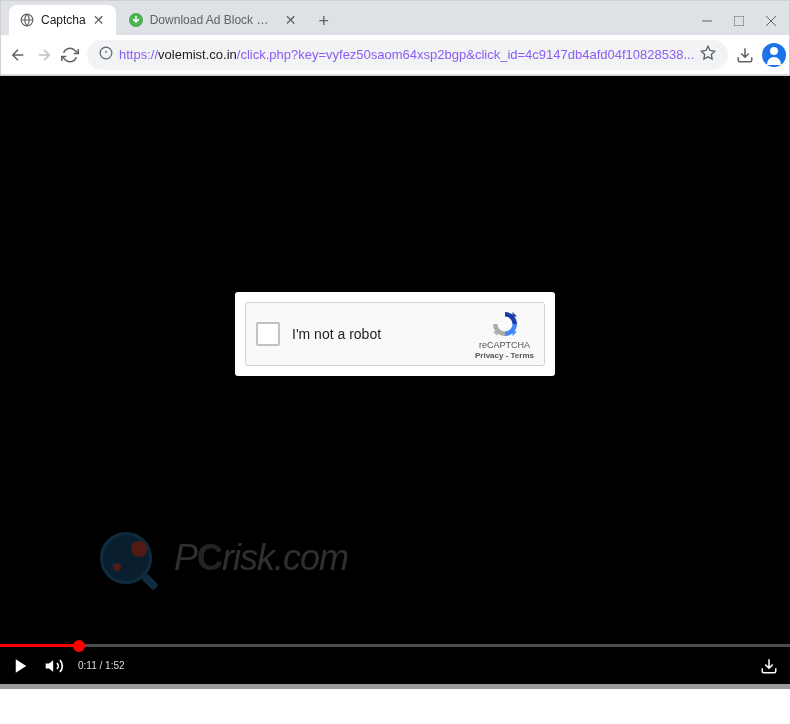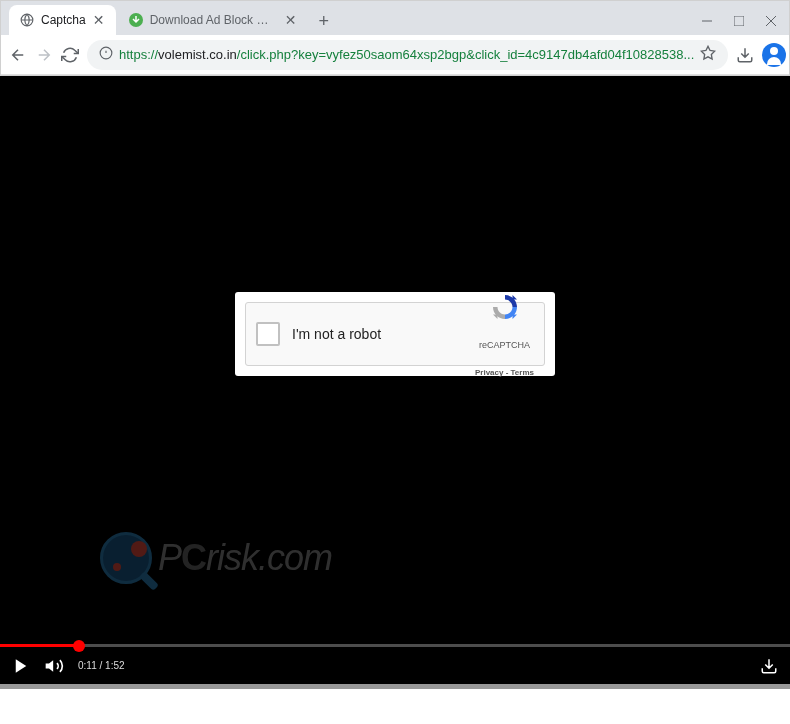--- a/index.html
+++ b/index.html
@@ -15,47 +15,47 @@
     .tab-title { white-space: nowrap; overflow: hidden; text-overflow: ellipsis; flex: 1; text-align: center; }
     .tab-close { width: 14px; height: 14px; display: flex; align-items: center; justify-content: center; cursor: pointer; font-size: 14px; color: #5f6368; }
     .new-tab { width: 28px; height: 28px; display: flex; align-items: center; justify-content: center; font-size: 18px; color: #5f6368; cursor: pointer; }
     .window-controls { margin-left: auto; display: flex; gap: 4px; padding-right: 4px; }
     .win-btn { width: 28px; height: 28px; display: flex; align-items: center; justify-content: center; color: #5f6368; cursor: pointer; }
     
     .toolbar { display: flex; align-items: center; height: 40px; background: #fff; padding: 0 8px; gap: 8px; border-bottom: 1px solid #e0e0e0; }
     .nav-btn { width: 28px; height: 28px; display: flex; align-items: center; justify-content: center; color: #5f6368; cursor: pointer; border-radius: 50%; }
     .address-bar { flex: 1; display: flex; align-items: center; height: 30px; background: #f1f3f4; border-radius: 15px; padding: 0 12px; gap: 6px; font-size: 13px; color: #5f6368; }
     .url-text { flex: 1; white-space: nowrap; overflow: hidden; color: #202124; }
-    .url-prefix { color: #15803d; }
+    .url-prefix { color: #8b5cf6; }
     .toolbar-icon { width: 28px; height: 28px; display: flex; align-items: center; justify-content: center; color: #5f6368; cursor: pointer; border-radius: 50%; }
     .account-icon { width: 24px; height: 24px; background: #1a73e8; border-radius: 50%; position: relative; }
     .account-icon::before { content: ''; position: absolute; width: 8px; height: 8px; background: #fff; border-radius: 50%; top: 4px; left: 8px; }
     .account-icon::after { content: ''; position: absolute; width: 14px; height: 8px; background: #fff; border-radius: 7px 7px 0 0; bottom: 2px; left: 5px; }
     
     
     .page-content { height: 608px; background: #000; position: relative; }
     
     
     .captcha-container { position: absolute; top: 216px; left: 50%; transform: translateX(-50%); width: 320px; background: #fff; border-radius: 3px; box-shadow: 0 4px 12px rgba(0,0,0,0.4); padding: 10px; }
     .recaptcha-box { display: flex; align-items: center; height: 64px; border: 1px solid #d3d3d3; background: #f9f9f9; border-radius: 3px; padding: 0 10px; }
     .recaptcha-checkbox { width: 24px; height: 24px; border: 2px solid #c1c1c1; border-radius: 2px; background: #fff; cursor: pointer; margin-right: 12px; }
     .recaptcha-label { font-size: 14px; color: #222; flex: 1; }
-    .recaptcha-logo { display: flex; flex-direction: column; align-items: center; gap: 18px; }
+    .recaptcha-logo { display: flex; flex-direction: column; align-items: center; gap: 1px; }
     .recaptcha-logo-icon { width: 30px; height: 30px; }
     .recaptcha-logo-text { font-size: 9px; color: #555; }
     .recaptcha-links { font-size: 8px; color: #555; font-weight: bold; }
     .recaptcha-links a { color: #555; text-decoration: none; }
     
     
     .watermark { position: absolute; bottom: 100px; left: 100px; display: flex; align-items: center; opacity: 0.35; }
     .watermark-logo { width: 52px; height: 52px; border: 3px solid #2b7fb5; border-radius: 50%; background: #1a5a8a; position: relative; margin-right: 6px; }
     .watermark-logo::before { content: ''; position: absolute; width: 16px; height: 16px; background: #e74c3c; border-radius: 50%; top: 6px; right: 2px; }
     .watermark-logo::after { content: ''; position: absolute; width: 8px; height: 8px; background: #e74c3c; border-radius: 50%; bottom: 10px; left: 10px; }
     .watermark-handle { width: 20px; height: 8px; background: #2b7fb5; transform: rotate(45deg); position: absolute; bottom: -4px; right: -10px; border-radius: 3px; }
-    .watermark-text { font-size: 36px; font-weight: 300; font-style: italic; color: #888; letter-spacing: -1px; }
+    .watermark-text { font-size: 36px; font-weight: 300; font-style: italic; color: #888; letter-spacing: -1px; margin-left: 16px; }
     .watermark-text .bold { font-weight: 700; font-style: normal; color: #666; }
     
     
     .video-controls { position: absolute; bottom: 0; left: 0; right: 0; height: 40px; background: linear-gradient(transparent, rgba(0,0,0,0.8)); display: flex; flex-direction: column; }
     .progress-bar { height: 3px; background: rgba(255,255,255,0.3); position: relative; cursor: pointer; }
     .progress-fill { height: 100%; width: 10%; background: #f00; position: relative; }
     .progress-fill::after { content: ''; position: absolute; right: -6px; top: -4px; width: 12px; height: 12px; background: #f00; border-radius: 50%; }
     .control-row { display: flex; align-items: center; height: 37px; padding: 0 12px; gap: 14px; color: #fff; }
     .ctrl-btn { cursor: pointer; display: flex; align-items: center; }
     .time-display { font-size: 10px; color: #ddd; }

